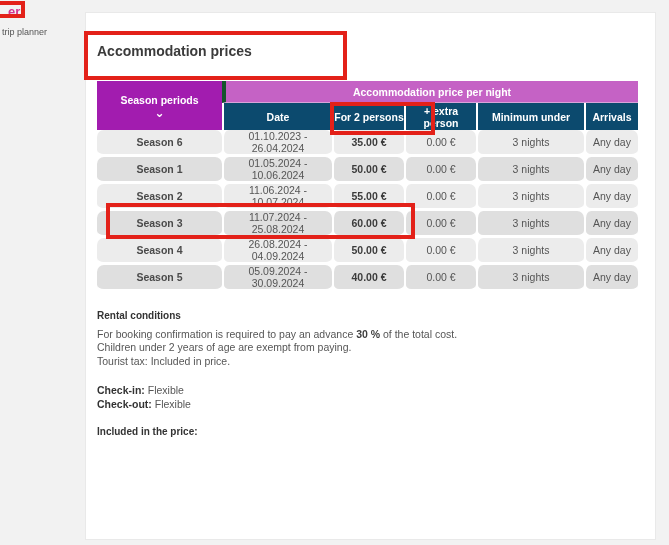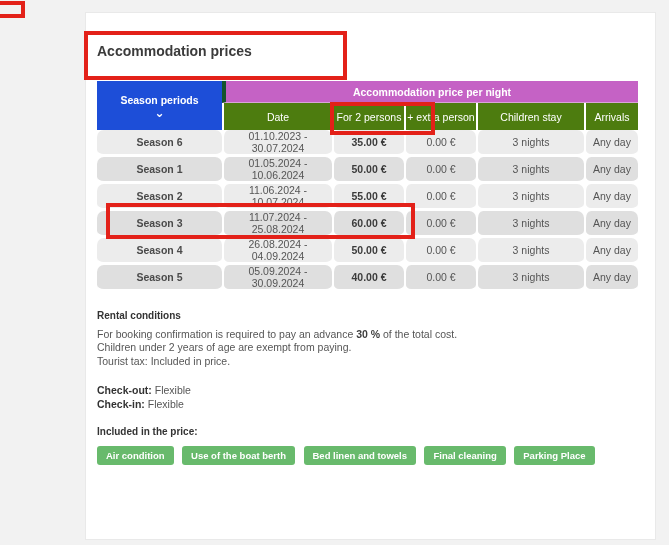--- a/index.html
+++ b/index.html
@@ -17,24 +17,24 @@
   .card { position:absolute; left:85px; top:12px; width:571px; height:528px; background:#ffffff; border:1px solid #e9e9e9; }
   .card-inner { padding:30px 19px 0 11px; }
 
   .page-title { font-size:14px; font-weight:bold; color:#3b3b3b; }
   .page-subtitle { font-size:11px; color:#8a8a8a; margin-top:4px; }
   .page-subtitle .b { font-weight:bold; color:#666; }
 
   table.price-table { width:541px; border-collapse:separate; border-spacing:0; margin-top:22px; table-layout:fixed; }
   .price-table th, .price-table td { font-size:10.5px; text-align:center; vertical-align:middle; }
 
-  th.season-th { background:#1d4ed8; color:#fff; font-weight:bold; height:49px; cursor:pointer; }
+  th.season-th { background:#a21caf; color:#fff; font-weight:bold; height:49px; cursor:pointer; }
   th.season-th .chev { font-size:12px; line-height:8px; margin-top:3px; font-weight:bold; }
   th.price-th { background:#c562c5; color:#fff; font-weight:bold; height:22px; border-left:4px solid #14532d; border-bottom:1px solid #d9a4d9; }
-  tr.subhead th { background:#4d7c0f; color:#fff; font-weight:normal; height:27px; border-left:2px solid #fff; }
+  tr.subhead th { background:#0c4a6e; color:#fff; font-weight:bold; height:27px; border-left:2px solid #fff; }
 
   .price-table tbody td { height:23px; color:#555; border-bottom:3px solid #fff;border-radius:7px; }
   .price-table tbody td + td { border-left:2px solid #fff; }
   .price-table tbody tr:nth-child(odd) td { background:#ececec; }
   .price-table tbody tr:nth-child(even) td { background:#dfdfdf; }
   .price-table tbody td.season { font-weight:bold; color:#4a4a4a; }
   .price-table tbody td.price { font-weight:bold; color:#3c3c3c; }
 
   .rental { margin-top:17px; font-size:10.5px; color:#565656; line-height:13.5px; }
   .rental h3, .sec-h { font-size:10px; font-weight:bold; color:#333; margin-bottom:5px; }
@@ -54,20 +54,24 @@
   #anno-corner  { left:-12px; top:1px;  width:37px;  height:17px; }
   #anno-title   { left:84px;  top:31px; width:263px; height:49px; }
   #anno-for2    { left:330px; top:102px; width:105px; height:33px; }
   #anno-season3 { left:106px; top:203px; width:309px; height:36px; }
 </style>
 </head>
 <body>
 
 <div class="canvas">
 
+  <div class="sidebar-fragment">
+    <div class="sidebar-link">er</div>
+    <div class="sidebar-sub">trip planner</div>
+  </div>
 
   <div class="card">
     <div class="card-inner">
 
       <div class="page-title">Accommodation prices</div>
 
       <table class="price-table">
         <colgroup>
           <col style="width:125px">
             <col style="width:110px">
@@ -81,28 +85,28 @@
             <th class="season-th" rowspan="2">
               <div>Season periods</div>
               <div class="chev">⌄</div>
             </th>
             <th class="price-th" colspan="5">Accommodation price per night</th>
           </tr>
           <tr class="subhead">
             <th>Date</th>
             <th>For 2 persons</th>
             <th>+ extra person</th>
-            <th>Children stay</th>
+            <th>Minimum under</th>
             <th>Arrivals</th>
           </tr>
         </thead>
         <tbody>
           <tr>
             <td class="season">Season 6</td>
-            <td>01.10.2023 - 30.07.2024</td>
+            <td>01.10.2023 - 26.04.2024</td>
             <td class="price">35.00 €</td>
             <td>0.00 €</td>
             <td>3 nights</td>
             <td>Any day</td>
           </tr>
           <tr>
             <td class="season">Season 1</td>
             <td>01.05.2024 - 10.06.2024</td>
             <td class="price">50.00 €</td>
             <td>0.00 €</td>
@@ -145,33 +149,26 @@
       </table>
 
       <div class="rental">
         <h3>Rental conditions</h3>
         <div><span>For booking confirmation is required to pay an advance </span><span class="b">30 %</span><span> of the total cost.</span></div>
         <div>Children under 2 years of age are exempt from paying.</div>
         <div>Tourist tax: Included in price.</div>
       </div>
 
       <div class="check-block">
+        <div><span class="lbl">Check-in:</span><span> Flexible</span></div>
         <div><span class="lbl">Check-out:</span><span> Flexible</span></div>
-        <div><span class="lbl">Check-in:</span><span> Flexible</span></div>
       </div>
 
       <div class="included">
         <div class="sec-h">Included in the price:</div>
-        <div class="badges">
-          <span class="badge">Air condition</span>
-          <span class="badge">Use of the boat berth</span>
-          <span class="badge">Bed linen and towels</span>
-          <span class="badge">Final cleaning</span>
-          <span class="badge">Parking Place</span>
-        </div>
       </div>
 
 
     </div>
   </div>
 
   <div class="anno" id="anno-corner"></div>
   <div class="anno" id="anno-title"></div>
   <div class="anno" id="anno-for2"></div>
   <div class="anno" id="anno-season3"></div>

